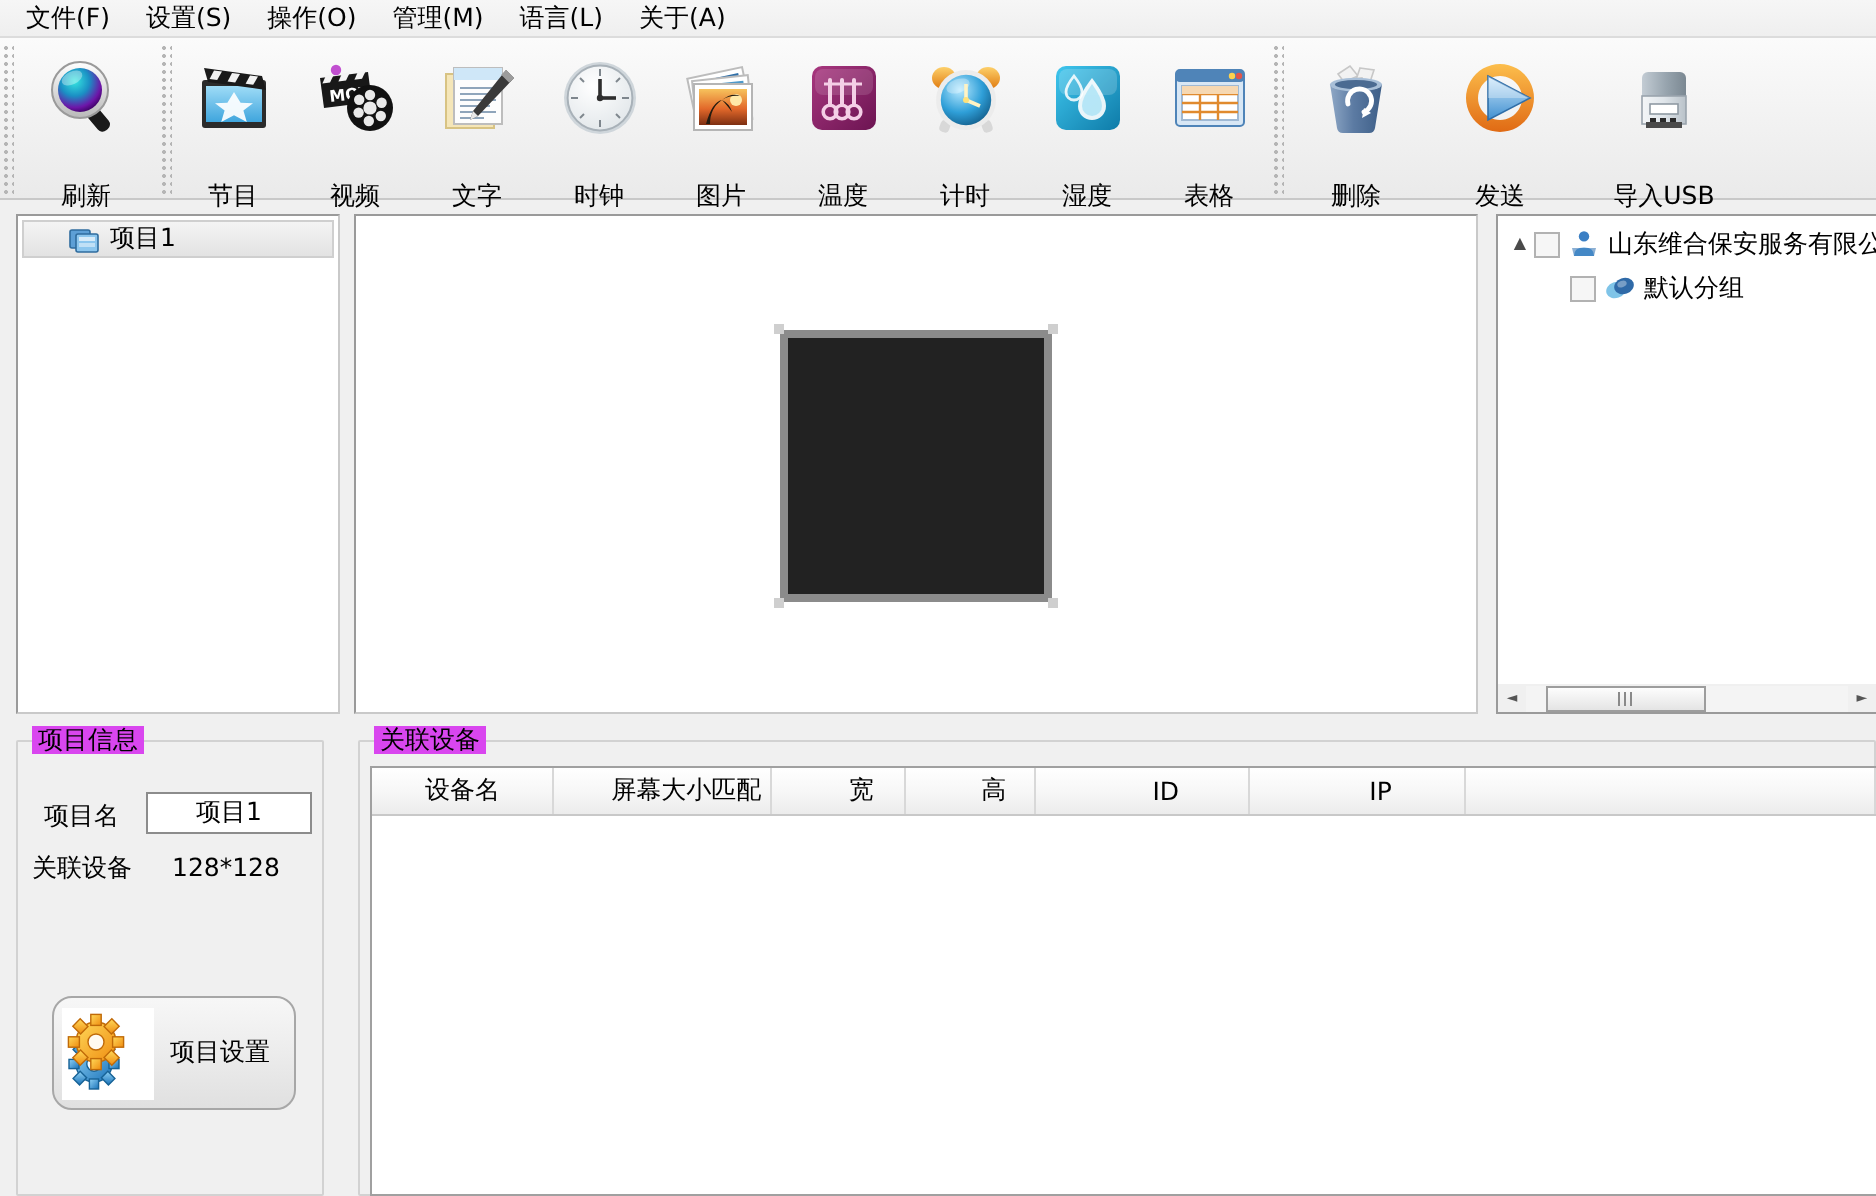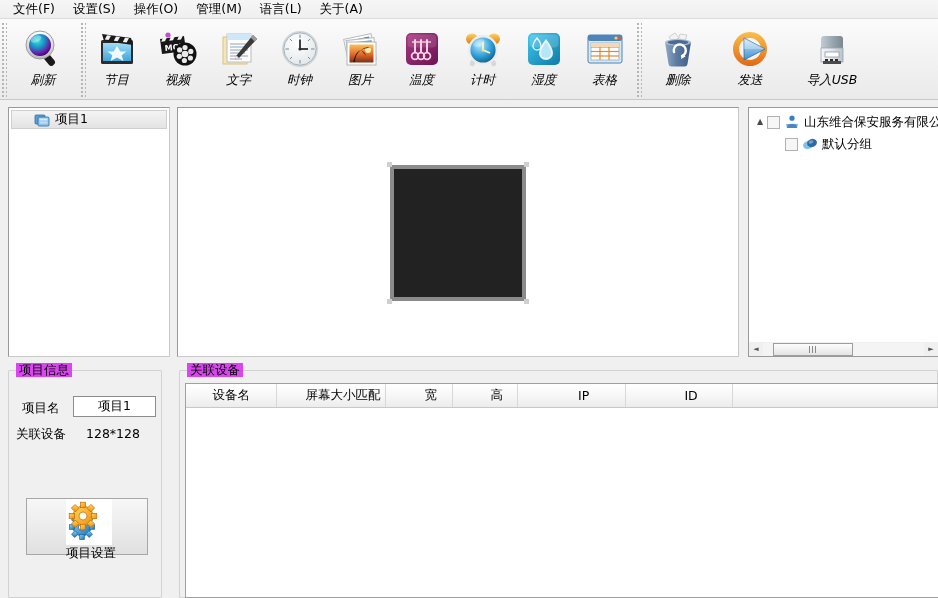--- a/index.html
+++ b/index.html
@@ -40,21 +40,21 @@
     background-size: 4px 4px; background-position: 1px 1px;
     flex: 0 0 auto;
   }
   .tb-btn {
     width: 61px; height: 78px; margin-top: 1px;
     display: flex; flex-direction: column; align-items: center; justify-content: flex-start;
     padding-top: 6px; cursor: default; border: 1px solid transparent; border-radius: 3px;
   }
   .tb-btn.wide { width: 92px; align-items: center; }
   .tb-ico { width: 44px; height: 44px; position: relative; }
-  .tb-lbl { margin-top: 1px; font-size: 12.5px; line-height: 15px; white-space: nowrap; font-style: italic; }
+  .tb-lbl { margin-top: 19px; font-size: 12.5px; line-height: 15px; white-space: nowrap; }
 
   
   .sunken {
     background: #fff;
     border: 1px solid #9a9a9a;
     border-right-color: #c9c9c9; border-bottom-color: #c9c9c9;
   }
 
   
   #proj-tree {
@@ -129,22 +129,22 @@
   #proj-info { left: 8px; top: 363px; width: 154px; height: 235px; }
   .info-lbl { position: absolute; font-size: 12.5px; white-space: nowrap; }
   .info-field {
     position: absolute; background: #fff; border: 1px solid #8c8c8c;
     font-size: 12.5px; display: flex; align-items: center; justify-content: center;
   }
   .info-val { position: absolute; font-size: 12.5px; }
   #proj-settings-btn {
     position: absolute; left: 26px; top: 498px; width: 122px; height: 57px;
     background: linear-gradient(to bottom,#f7f7f7 0%,#ececec 50%,#e0e0e0 100%);
-    border: 1px solid #a7a7a7; border-radius: 0;
-    display: flex; align-items: center; cursor: default; flex-direction: column;
+    border: 1px solid #a7a7a7; border-radius: 10px;
+    display: flex; align-items: center; cursor: default;
   }
   .ps-ico { width: 46px; height: 46px; margin-left: 4px; background: #fff; position: relative; }
   .ps-lbl { margin-left: 8px; font-size: 12.5px; }
 
   #dev-group { left: 179px; top: 363px; width: 759px; height: 235px; }
 
   
   #dev-table {
     position: absolute; left: 185px; top: 383px; width: 753px; height: 215px;
     background: #fff; border: 1px solid #a0a0a0; border-right: 0;
@@ -632,22 +632,22 @@
     <div class="gb-frame"></div>
     <div class="gb-title">关联设备</div>
   </div>
 
   <div id="dev-table">
     <div class="th-row">
       <div class="th" style="width:113px">设备名</div>
       <div class="th" style="width:104px">屏幕大小匹配</div>
       <div class="th" style="width:53px">宽</div>
       <div class="th" style="width:51px">高</div>
+      <div class="th" style="width:102px">ID</div>
       <div class="th" style="width:104px">IP</div>
-      <div class="th" style="width:102px">ID</div>
       <div class="th" style="width:224px"></div>
     </div>
     <div class="tbody"></div>
   </div>
 
   <div class="splitter-v" style="left:170px; top:107px; width:7px; height:250px"></div>
   <div class="splitter-v" style="left:739px; top:107px; width:9px; height:250px"></div>
   <div class="splitter-v" style="left:162px; top:363px; width:17px; height:235px"></div>
 
 </div>

